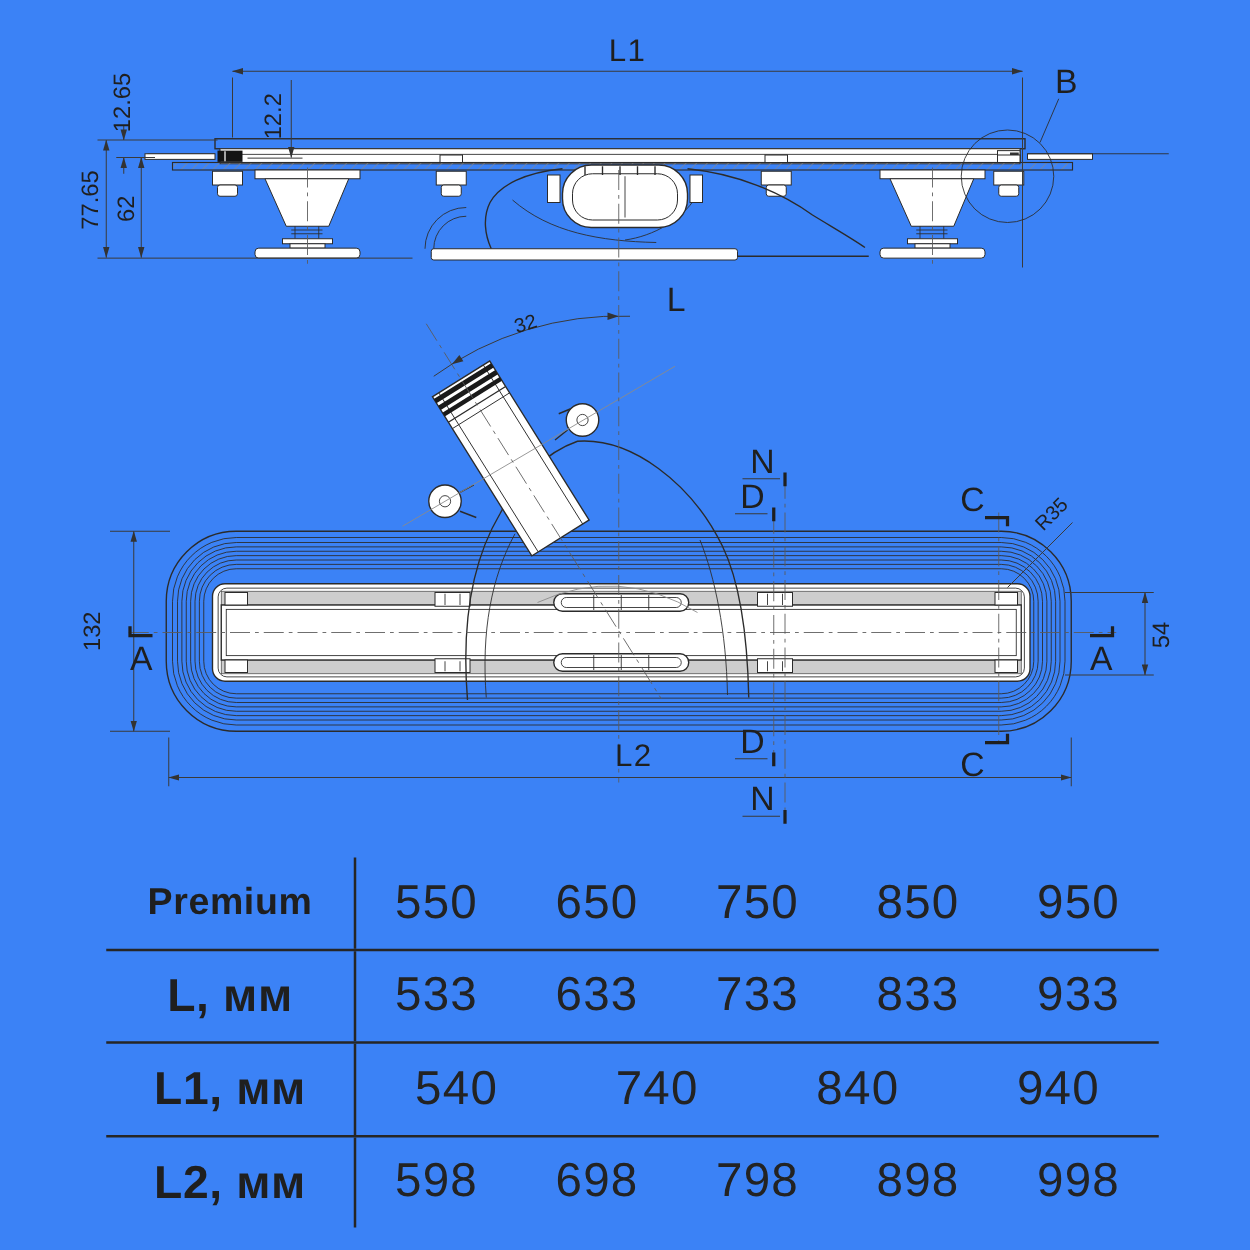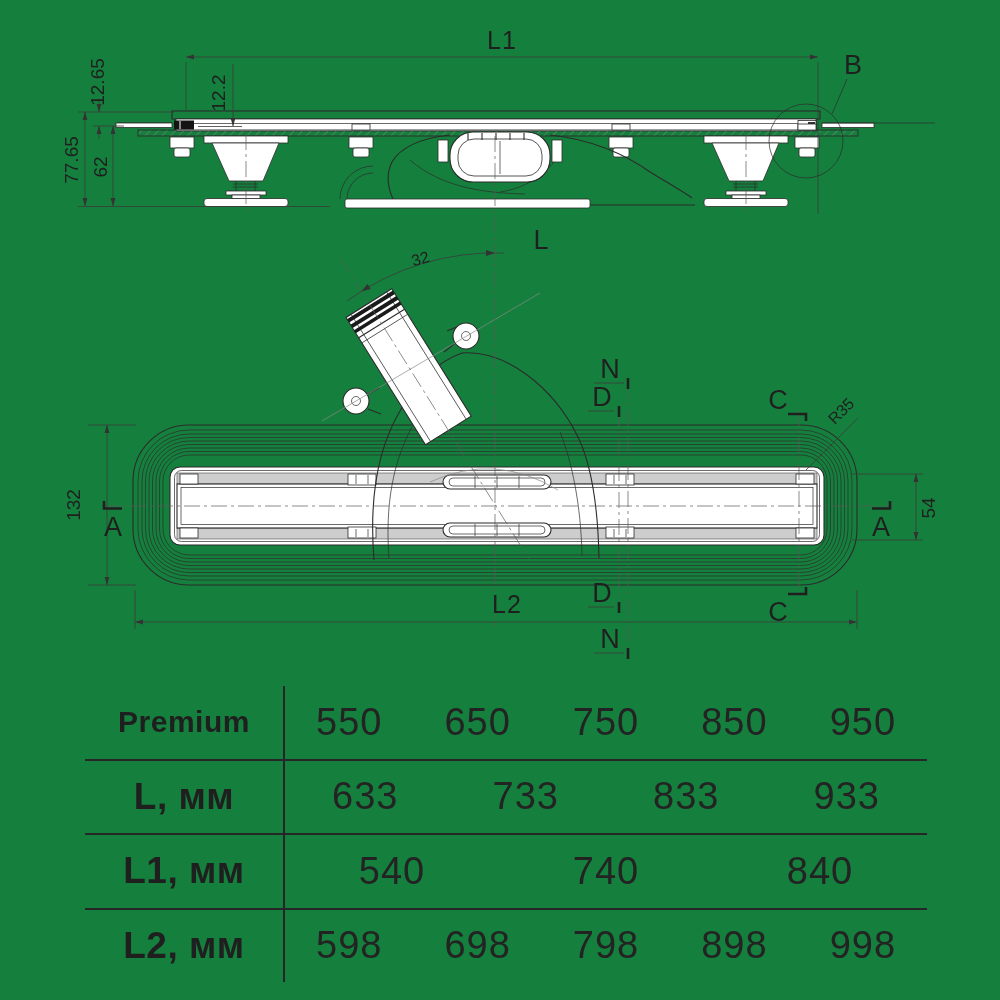--- a/index.html
+++ b/index.html
@@ -1,16 +1,16 @@
 <!DOCTYPE html>
 <html><head>
 <meta charset="utf-8">
 <style>
   html,body{margin:0;padding:0;background:#fff;}
-  .page{position:relative;width:1000px;height:1000px;background:#15803d;overflow:hidden;
+  .page{position:relative;width:1000px;height:1000px;background:#3b82f6;overflow:hidden;
         font-family:"Liberation Sans", sans-serif;color:#1f1f1f;}
   svg{position:absolute;top:0;left:0;}
   
   .ln{stroke:#2b2b2b;fill:none;stroke-width:1.1}
   .lnt{stroke:#2b2b2b;fill:none;stroke-width:0.7}
   .lnw{stroke:#2b2b2b;fill:#fff;stroke-width:1.1}
   .lnwt{stroke:#2b2b2b;fill:#fff;stroke-width:0.8}
   .dim{stroke:#3a3a3a;fill:none;stroke-width:0.8}
   .tick{stroke:#1f1f1f;fill:none;stroke-width:2.6}
   .cl{stroke:#5a5a5a;fill:none;stroke-width:0.7;stroke-dasharray:16 4 3 4}
@@ -327,30 +327,32 @@
   <div class="trow ruled">
     <div class="tlabel">Premium</div>
     <div class="tval">550</div>
     <div class="tval">650</div>
     <div class="tval">750</div>
     <div class="tval">850</div>
     <div class="tval">950</div>
   </div>
   <div class="trow ruled">
     <div class="tlabel">L, мм</div>
+    <div class="tval">533</div>
     <div class="tval">633</div>
     <div class="tval">733</div>
     <div class="tval">833</div>
     <div class="tval">933</div>
   </div>
   <div class="trow ruled">
     <div class="tlabel">L1, мм</div>
     <div class="tval">540</div>
     <div class="tval">740</div>
     <div class="tval">840</div>
+    <div class="tval">940</div>
   </div>
   <div class="trow">
     <div class="tlabel">L2, мм</div>
     <div class="tval">598</div>
     <div class="tval">698</div>
     <div class="tval">798</div>
     <div class="tval">898</div>
     <div class="tval">998</div>
   </div>
 </div>

